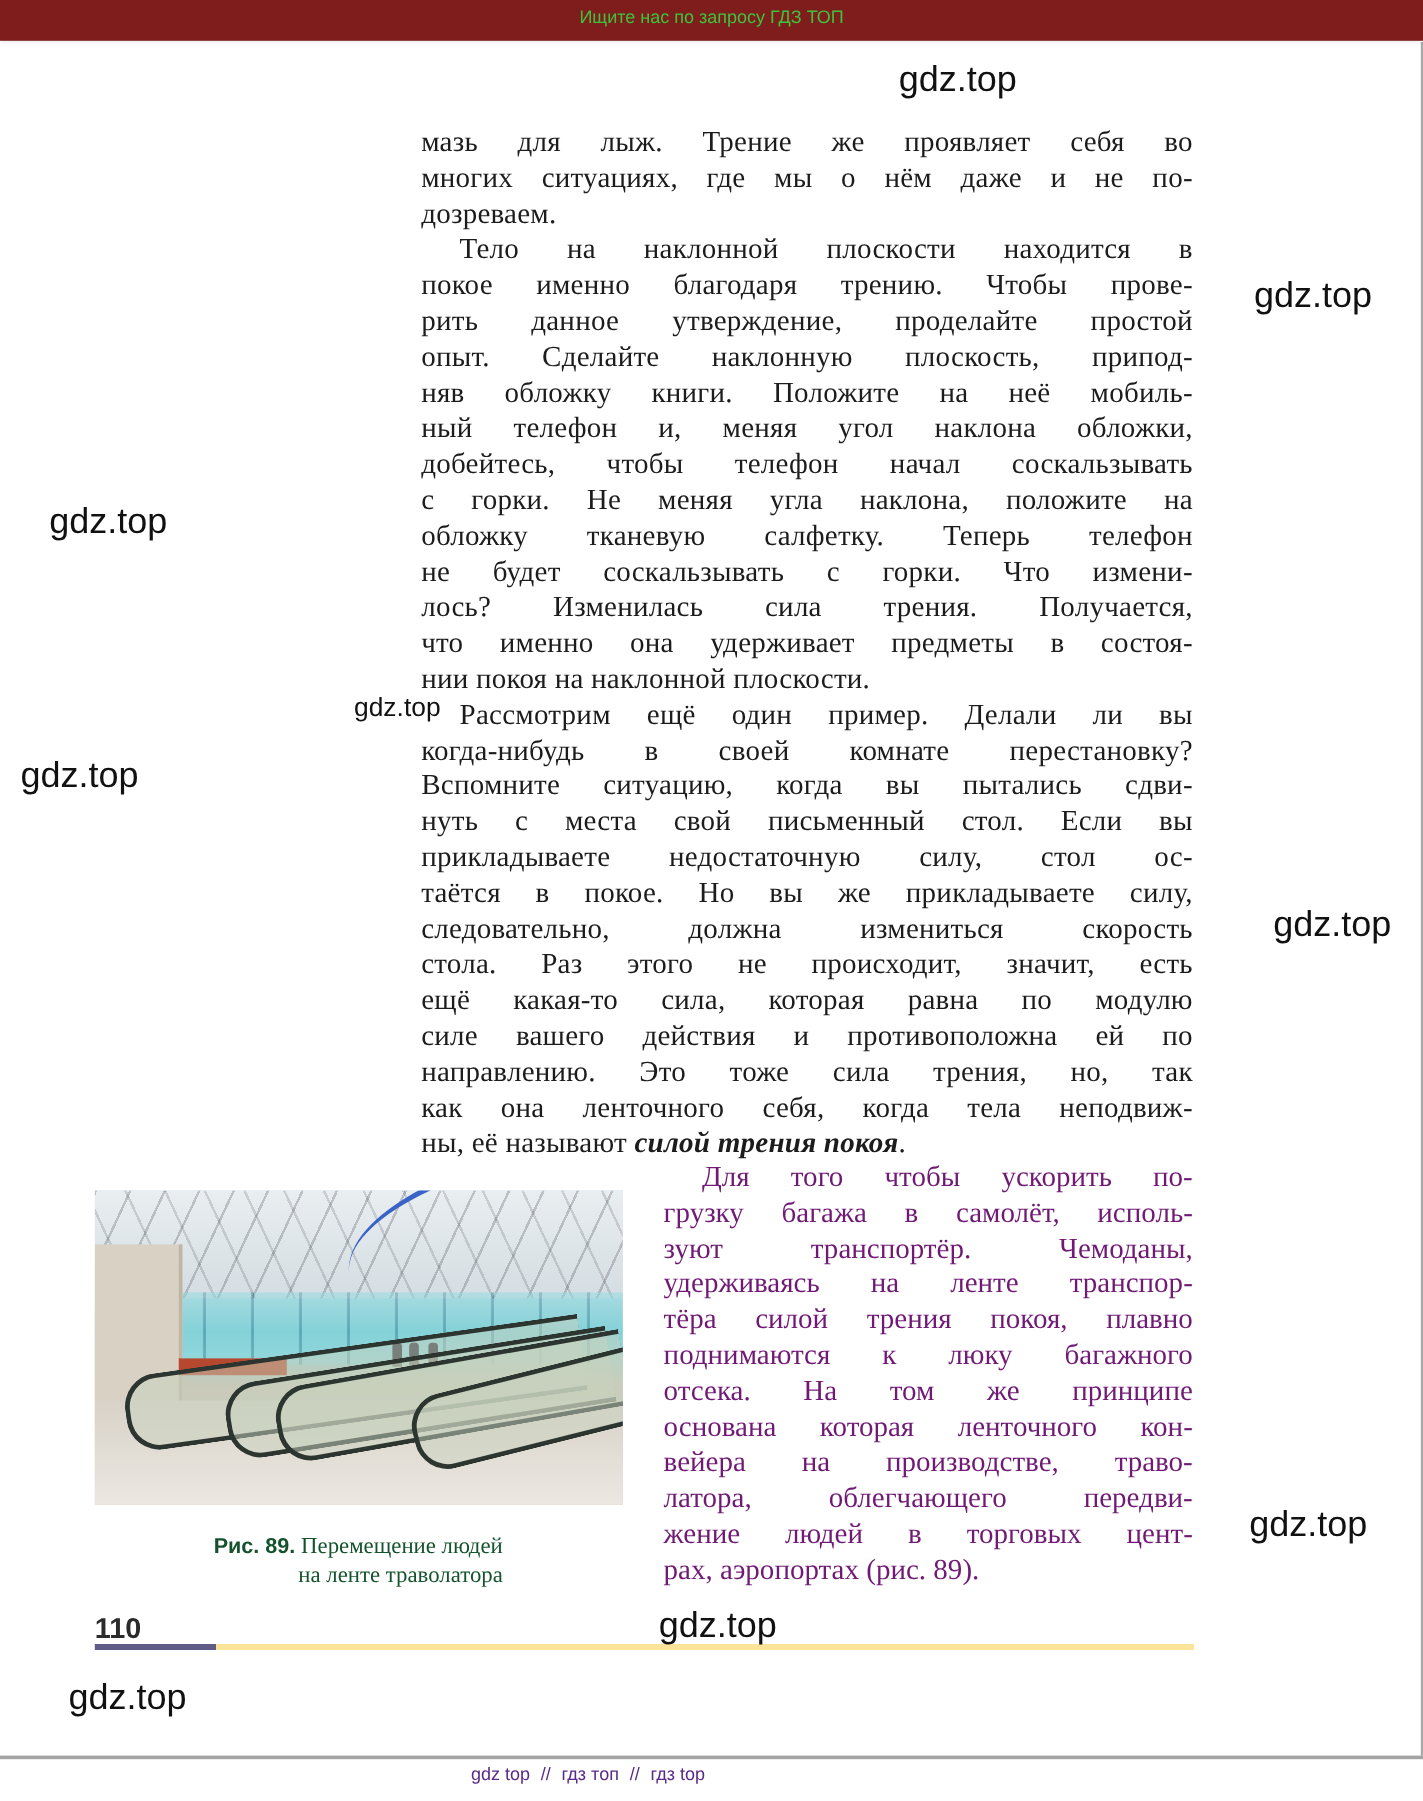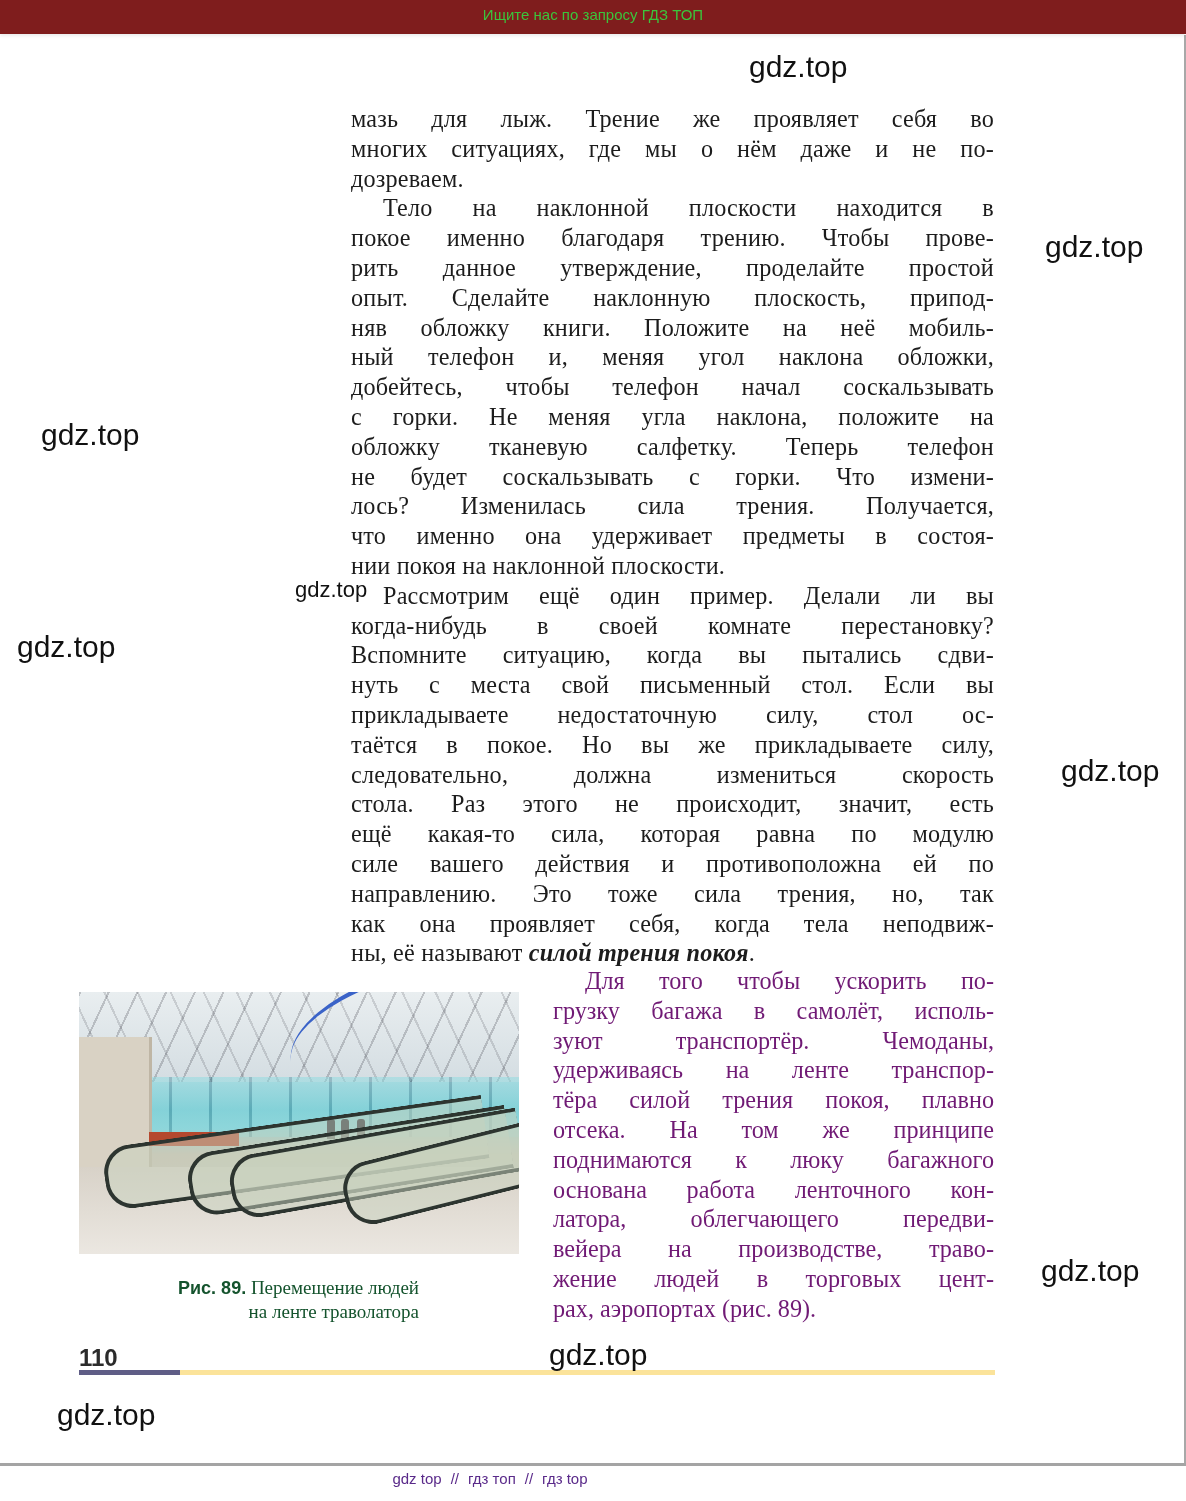--- a/index.html
+++ b/index.html
@@ -134,35 +134,35 @@
   <span class="line">когда-нибудь в своей комнате перестановку?</span>
   <span class="line">Вспомните ситуацию, когда вы пытались сдви-</span>
   <span class="line">нуть с места свой письменный стол. Если вы</span>
   <span class="line">прикладываете недостаточную силу, стол ос-</span>
   <span class="line">таётся в покое. Но вы же прикладываете силу,</span>
   <span class="line">следовательно, должна измениться скорость</span>
   <span class="line">стола. Раз этого не происходит, значит, есть</span>
   <span class="line">ещё какая-то сила, которая равна по модулю</span>
   <span class="line">силе вашего действия и противоположна ей по</span>
   <span class="line">направлению. Это тоже сила трения, но, так</span>
-  <span class="line">как она проявляет себя, когда тела неподвиж-</span>
+  <span class="line">как она ленточного себя, когда тела неподвиж-</span>
   <span class="line last"><span>ны, её называют </span><span class="term">силой трения покоя</span><span>.</span></span>
 </div>
 
 <div class="side-text">
   <span class="line indent">Для того чтобы ускорить по-</span>
   <span class="line">грузку багажа в самолёт, исполь-</span>
   <span class="line">зуют транспортёр. Чемоданы,</span>
   <span class="line">удерживаясь на ленте транспор-</span>
   <span class="line">тёра силой трения покоя, плавно</span>
+  <span class="line">поднимаются к люку багажного</span>
   <span class="line">отсека. На том же принципе</span>
-  <span class="line">поднимаются к люку багажного</span>
-  <span class="line">основана работа ленточного кон-</span>
+  <span class="line">основана которая ленточного кон-</span>
+  <span class="line">вейера на производстве, траво-</span>
   <span class="line">латора, облегчающего передви-</span>
-  <span class="line">вейера на производстве, траво-</span>
   <span class="line">жение людей в торговых цент-</span>
   <span class="line last">рах, аэропортах (рис. 89).</span>
 </div>
 
 <div class="figure" title="Траволатор в аэропорту">
   <div class="ceil"></div>
   <div class="blue-arc"></div>
   <div class="glass"></div>
   <div class="wall"></div>
   <div class="seats"></div>

